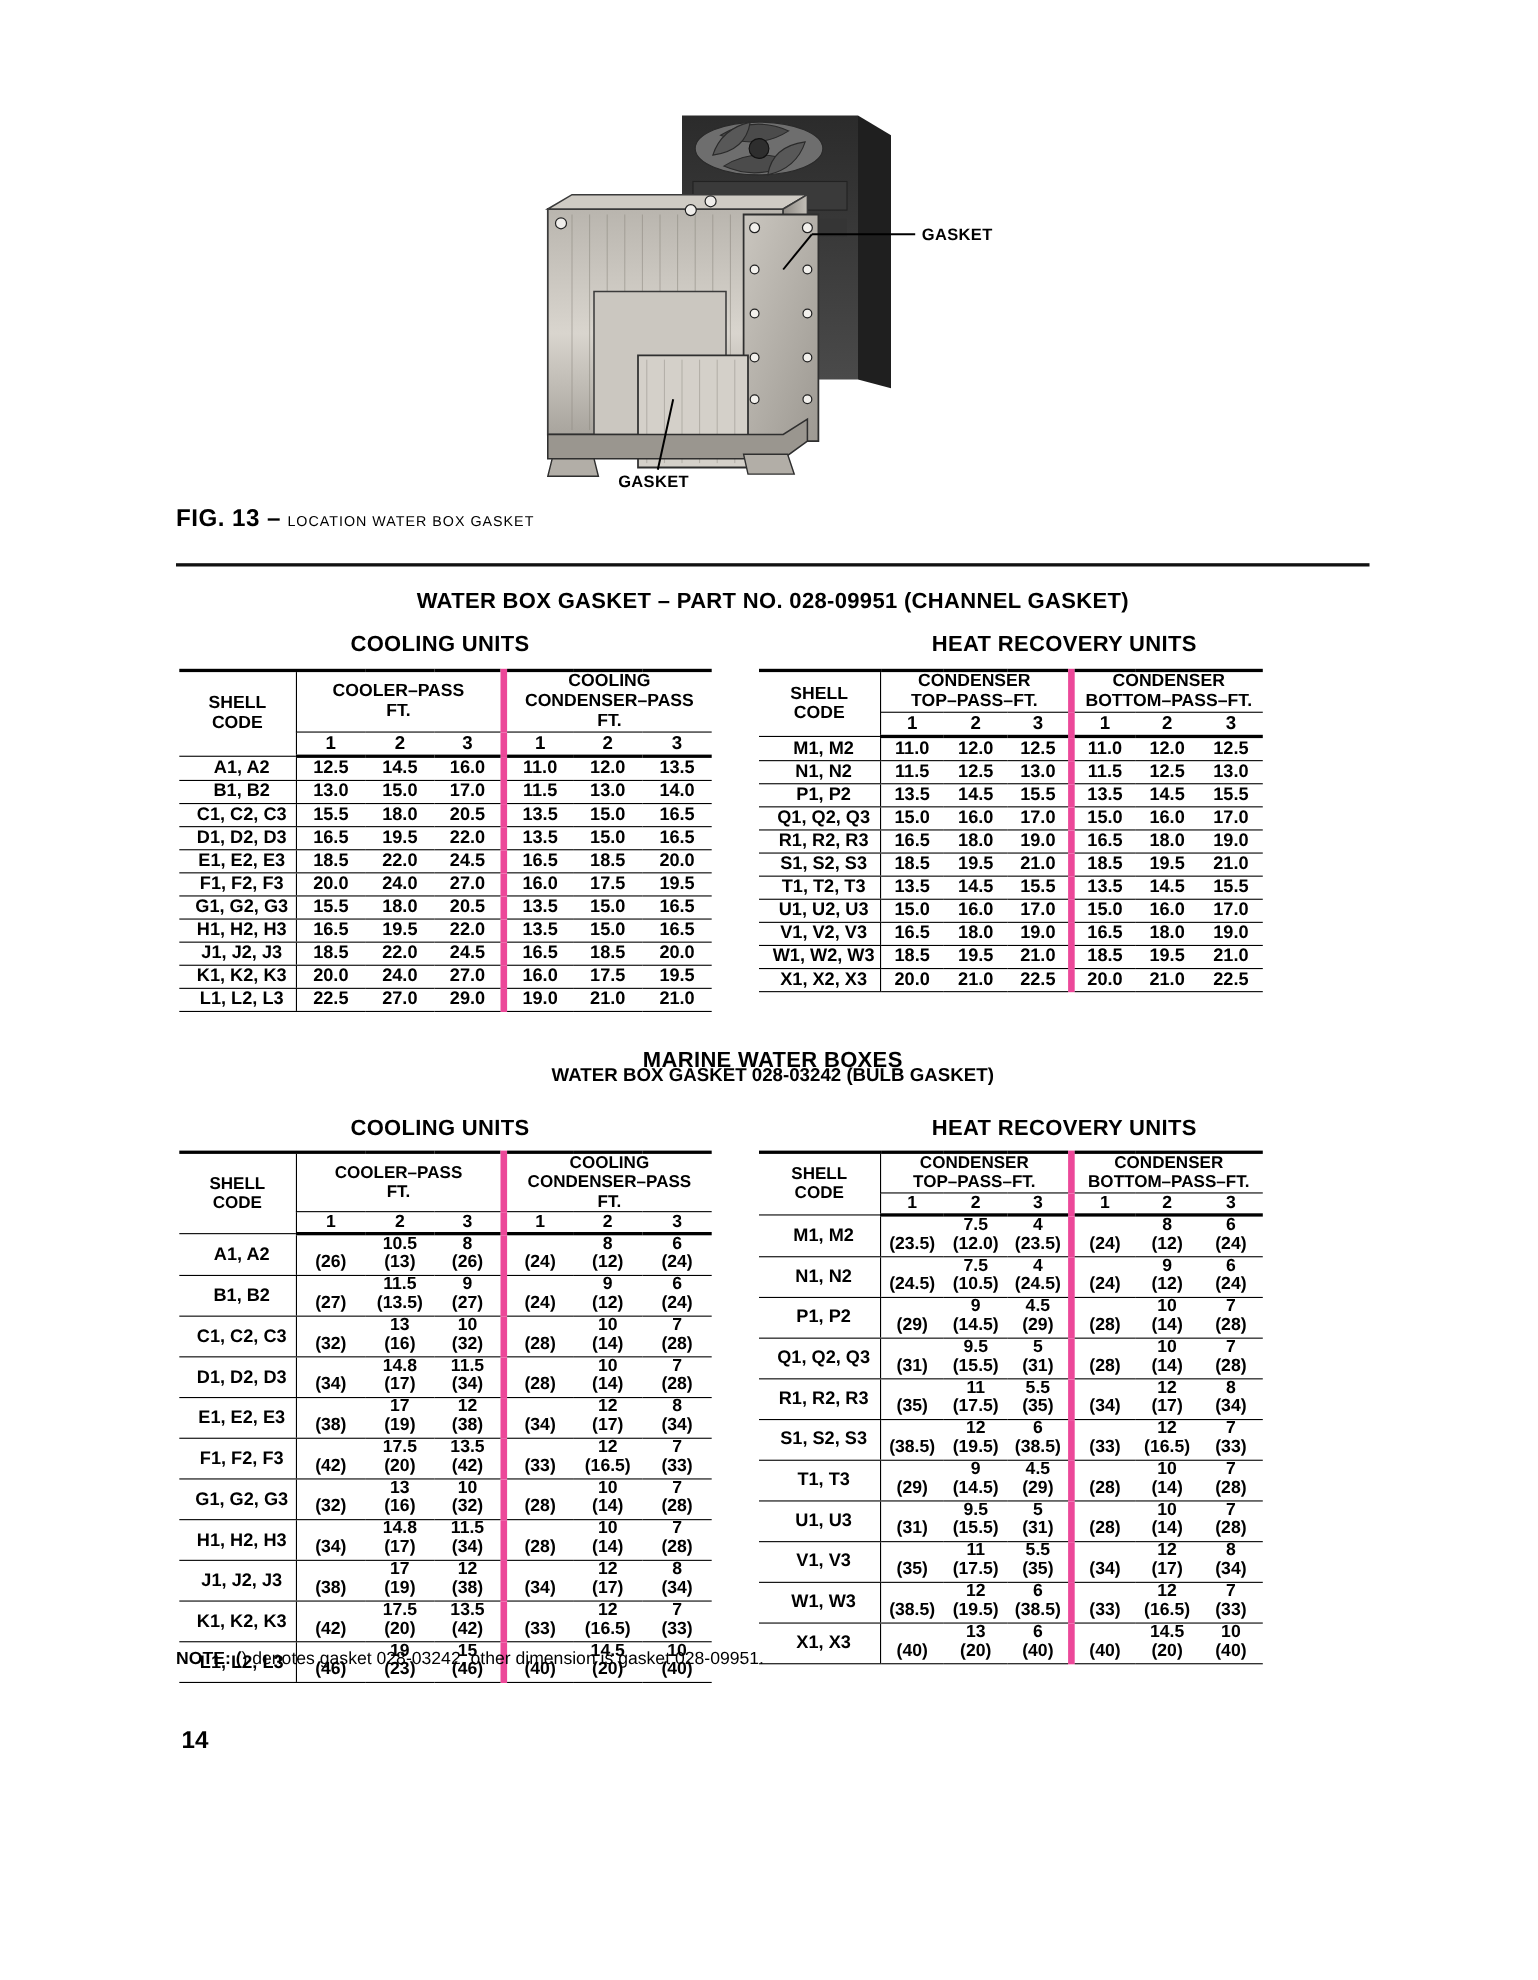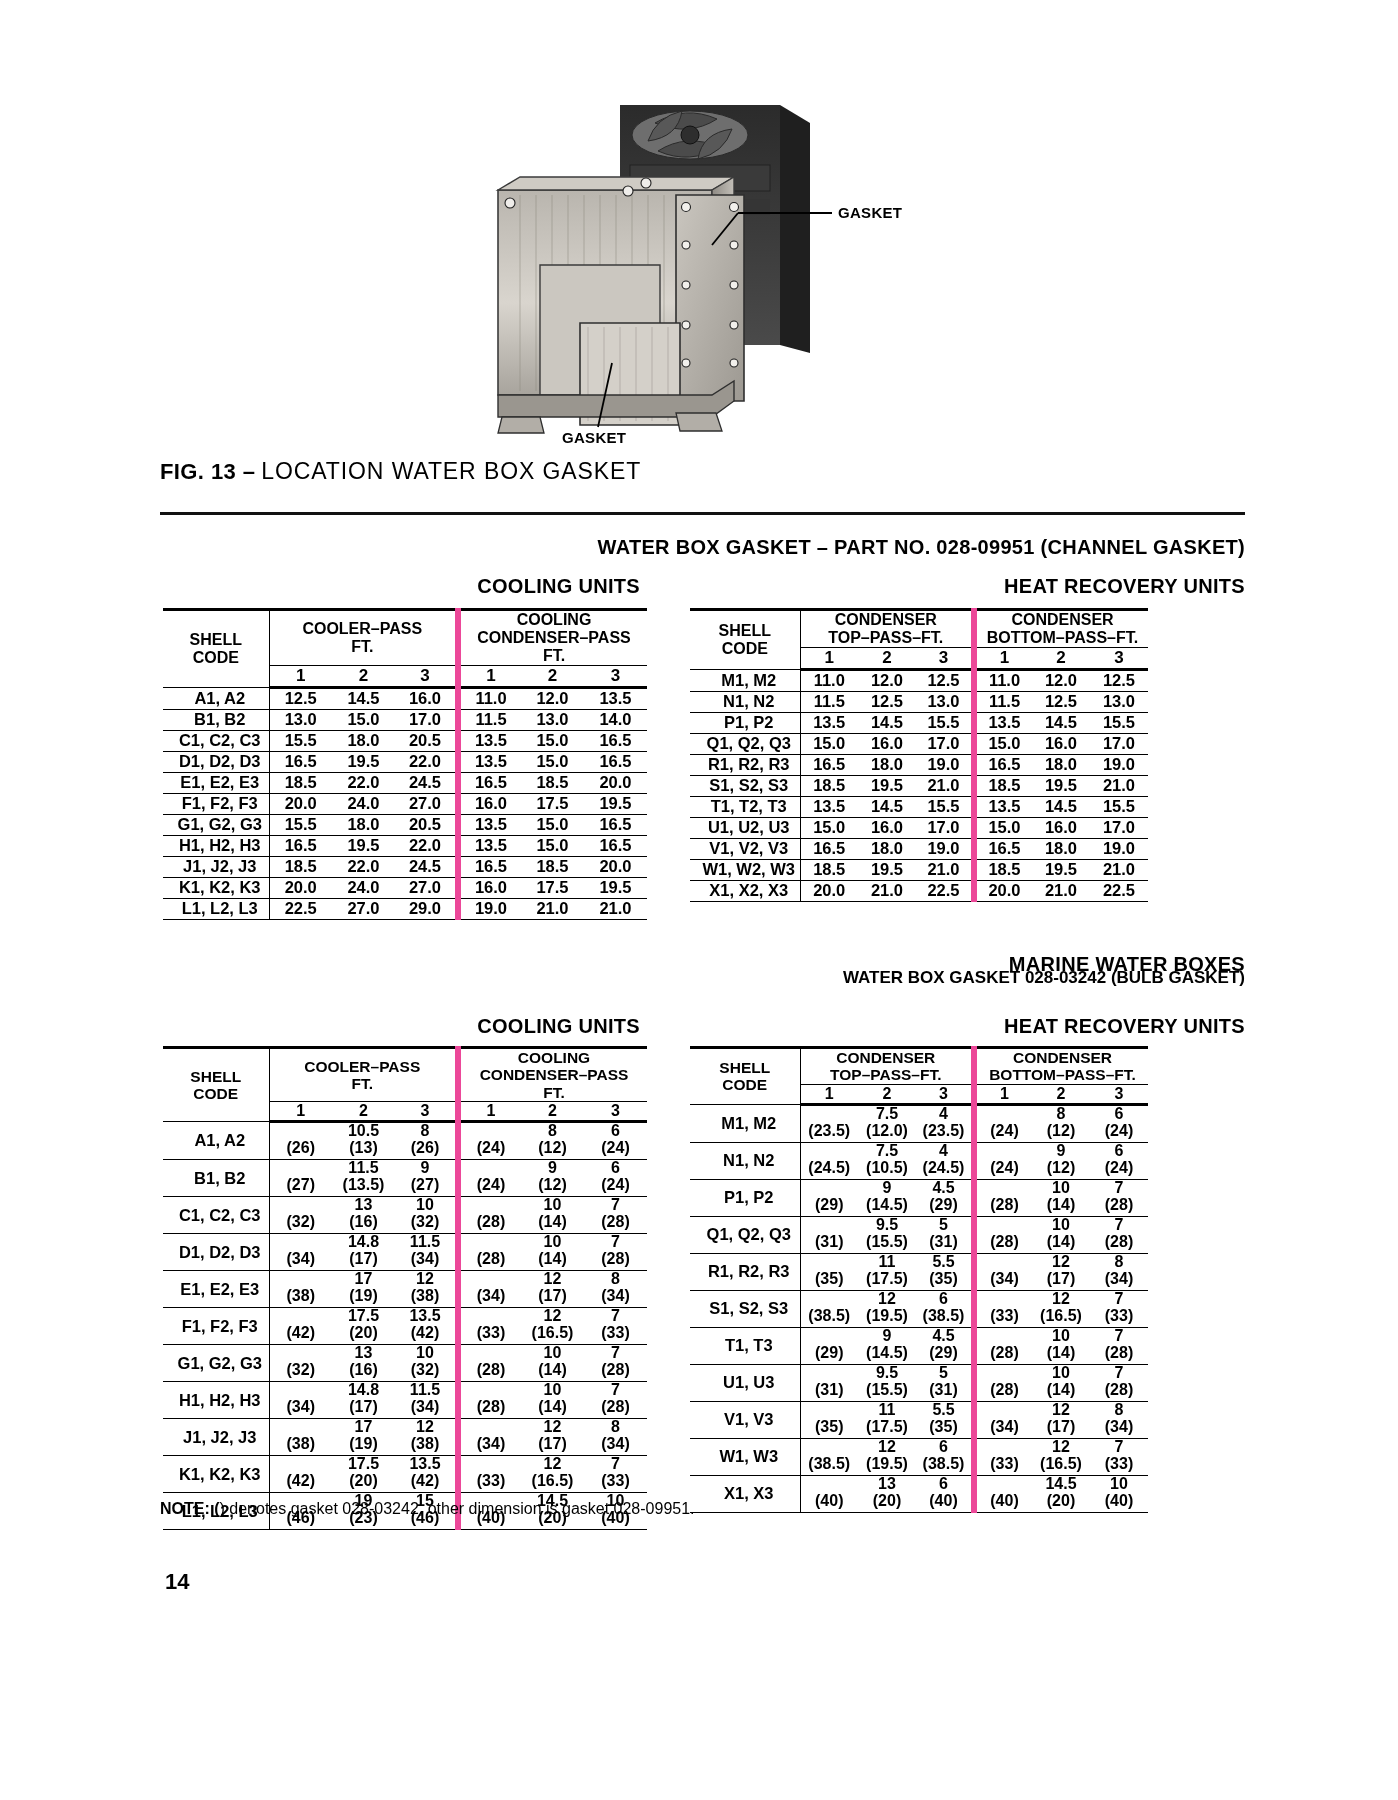--- a/index.html
+++ b/index.html
@@ -17,29 +17,29 @@
   .callout-label{
     font-size:15px;font-weight:700;letter-spacing:.3px;
     font-family:"Liberation Sans",sans-serif;
   }
 
   .fig-caption{
     position:absolute;left:160px;top:458px;
     font-size:20px;letter-spacing:.4px;white-space:nowrap;
   }
   .fig-caption .fignum{font-weight:700;font-size:22px;}
-  .fig-caption .captxt{font-weight:400;font-size:23px;letter-spacing:.9px;}
+  .fig-caption .captxt{font-weight:400;font-size:13px;letter-spacing:.9px;}
 
   .rule{
     position:absolute;left:160px;width:1085px;height:3px;background:#111;
   }
   #rule1{top:512px;}
 
   .center-title{
-    position:absolute;text-align:right;font-weight:700;white-space:nowrap;
+    position:absolute;text-align:center;font-weight:700;white-space:nowrap;
   }
 
   
   table.t{
     border-collapse:collapse;
     font-family:"Liberation Sans",sans-serif;
     font-weight:700;
     background:#fff;
   }
   table.t td,table.t th{

